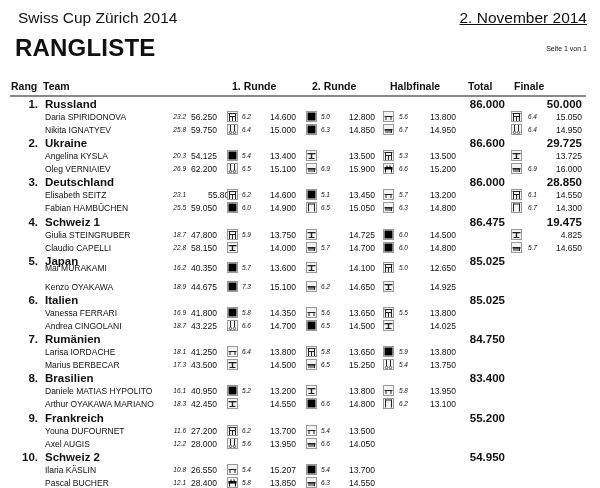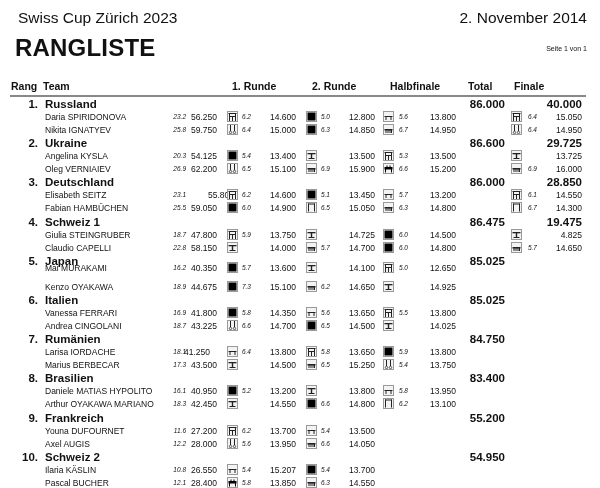--- a/index.html
+++ b/index.html
@@ -1,60 +1,60 @@
 <!DOCTYPE html>
 <html><head>
 <meta charset="utf-8">
 <style>
   html,body{margin:0;padding:0;background:#fff;}
   body{width:600px;height:488px;position:relative;overflow:hidden;font-family:"Liberation Sans",sans-serif;color:#111;}
   .abs{position:absolute;white-space:nowrap;}
   .event{left:18px;top:9px;font-size:15.5px;}
-  .date{right:13px;top:9px;font-size:15.5px;}
+  .date{right:13px;top:9px;font-size:15.5px;text-decoration:underline;}
   .title{left:15px;top:34px;font-size:24px;font-weight:bold;letter-spacing:0.2px;}
   .page{right:13px;top:45px;font-size:7px;}
   .hdr{top:80px;font-size:10.5px;font-weight:bold;}
   .hline{position:absolute;left:10px;right:14px;top:95px;height:2px;background:#888;}
   .team{position:absolute;left:0;width:600px;height:41px;}
   .rank{position:absolute;right:562px;top:0;font-size:11.5px;font-weight:bold;}
   .tname{position:absolute;left:45px;top:0;font-size:11.5px;font-weight:bold;}
   .total{position:absolute;right:95px;top:0;font-size:11.5px;font-weight:bold;}
   .ftot{position:absolute;right:18px;top:0;font-size:11.5px;font-weight:bold;}
   .ath{position:absolute;left:0;width:600px;height:13px;font-size:8.5px;}
   .aname{position:absolute;left:45px;top:1px;}
   .d{position:absolute;font-size:6.5px;font-style:italic;top:2px;text-align:right;width:20px;}
   .sc{position:absolute;top:1px;text-align:right;width:40px;}
   .ic{position:absolute;top:0;width:11px;height:11px;border:1px solid #999;background:#f3f3f3;box-sizing:border-box;}
   .ic svg{display:block;width:9px;height:9px;}
 </style>
 </head>
 <body>
 
-<div class="abs event">Swiss Cup Zürich 2023</div>
+<div class="abs event">Swiss Cup Zürich 2014</div>
 <div class="abs date">2. November 2014</div>
 <div class="abs title">RANGLISTE</div>
 <div class="abs page">Seite 1 von 1</div>
 
 <div>
   <span class="abs hdr" style="left:11px">Rang</span>
   <span class="abs hdr" style="left:43px">Team</span>
   <span class="abs hdr" style="left:232px">1. Runde</span>
   <span class="abs hdr" style="left:312px">2. Runde</span>
   <span class="abs hdr" style="left:390px">Halbfinale</span>
   <span class="abs hdr" style="left:468px">Total</span>
   <span class="abs hdr" style="left:514px">Finale</span>
 </div>
 <div class="hline"></div>
 
 <div id="results">
     <div class="team" style="top:98px">
       <span class="rank">1.</span>
       <span class="tname">Russland</span>
       <span class="total">86.000</span>
-      <span class="ftot">40.000</span>
+      <span class="ftot">50.000</span>
       <div class="ath" style="top:13px">
         <span class="aname">Daria SPIRIDONOVA</span>
         <span class="d" style="left:166px">23.2</span>
         <span class="sc" style="left:177px">56.250</span>
         <span class="ic" style="left:227px">
           <svg viewBox="0 0 9 9">
             <rect x="0.5" y="1" width="8" height="1" fill="#222"></rect>
             <rect x="1" y="4" width="7" height="1" fill="#222"></rect>
             <rect x="1" y="1" width="1" height="8" fill="#222"></rect>
             <rect x="7" y="1" width="1" height="8" fill="#222"></rect>
@@ -554,21 +554,21 @@
       </div>
     </div>
     <div class="team" style="top:333.20000000000005px">
       <span class="rank">7.</span>
       <span class="tname">Rumänien</span>
       <span class="total">84.750</span>
       <span class="ftot"></span>
       <div class="ath" style="top:13px">
         <span class="aname">Larisa IORDACHE</span>
         <span class="d" style="left:166px">18.1</span>
-        <span class="sc" style="left:170px">41.250</span>
+        <span class="sc" style="left:177px">41.250</span>
         <span class="ic" style="left:227px">
           <svg viewBox="0 0 9 9">
             <rect x="0.5" y="4" width="8" height="1" fill="#222"></rect>
             <rect x="1.5" y="4" width="1" height="4" fill="#222"></rect>
             <rect x="6.5" y="4" width="1" height="4" fill="#222"></rect>
           </svg>
         </span>
           <span class="d" style="left:231px">6.4</span>
           <span class="sc" style="left:256px">13.800</span>
         <span class="ic" style="left:306px">

